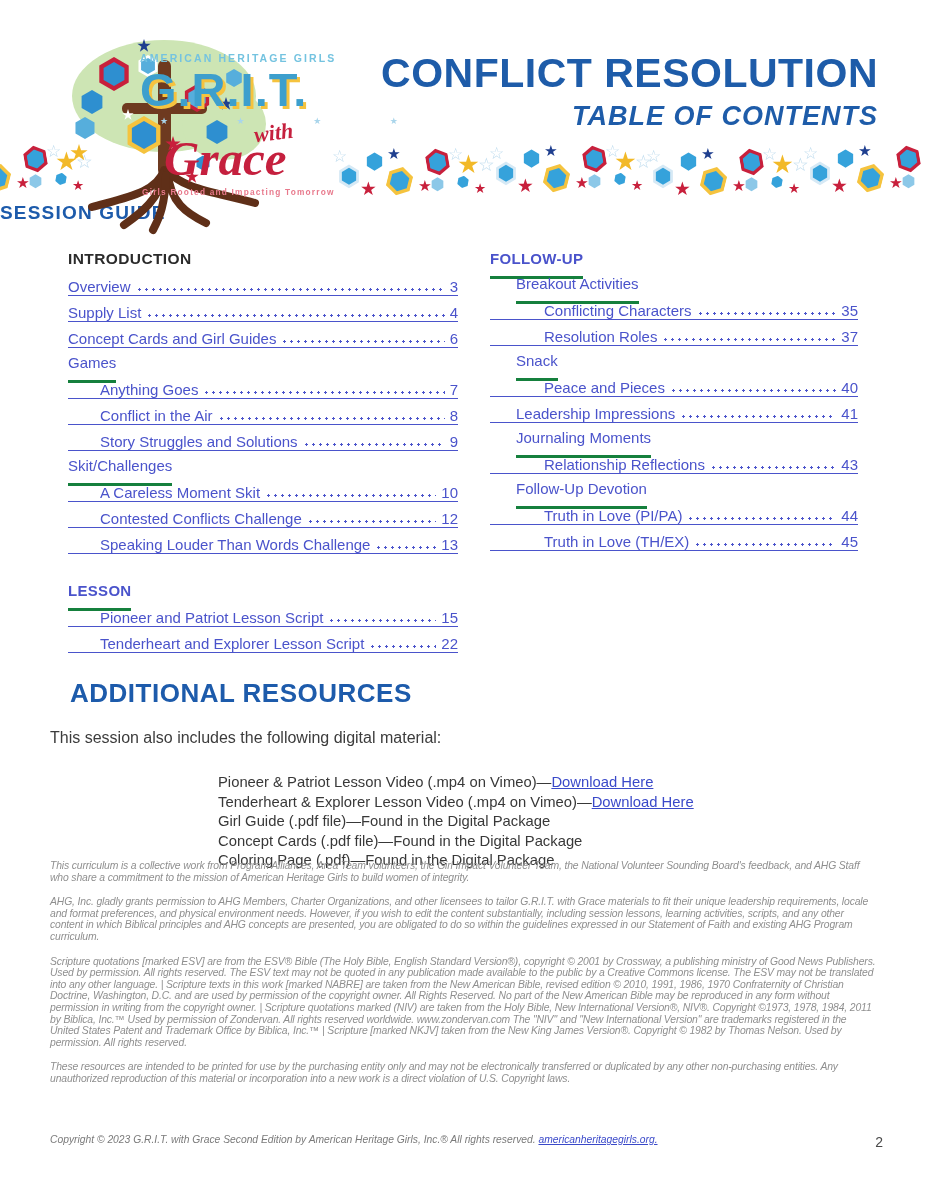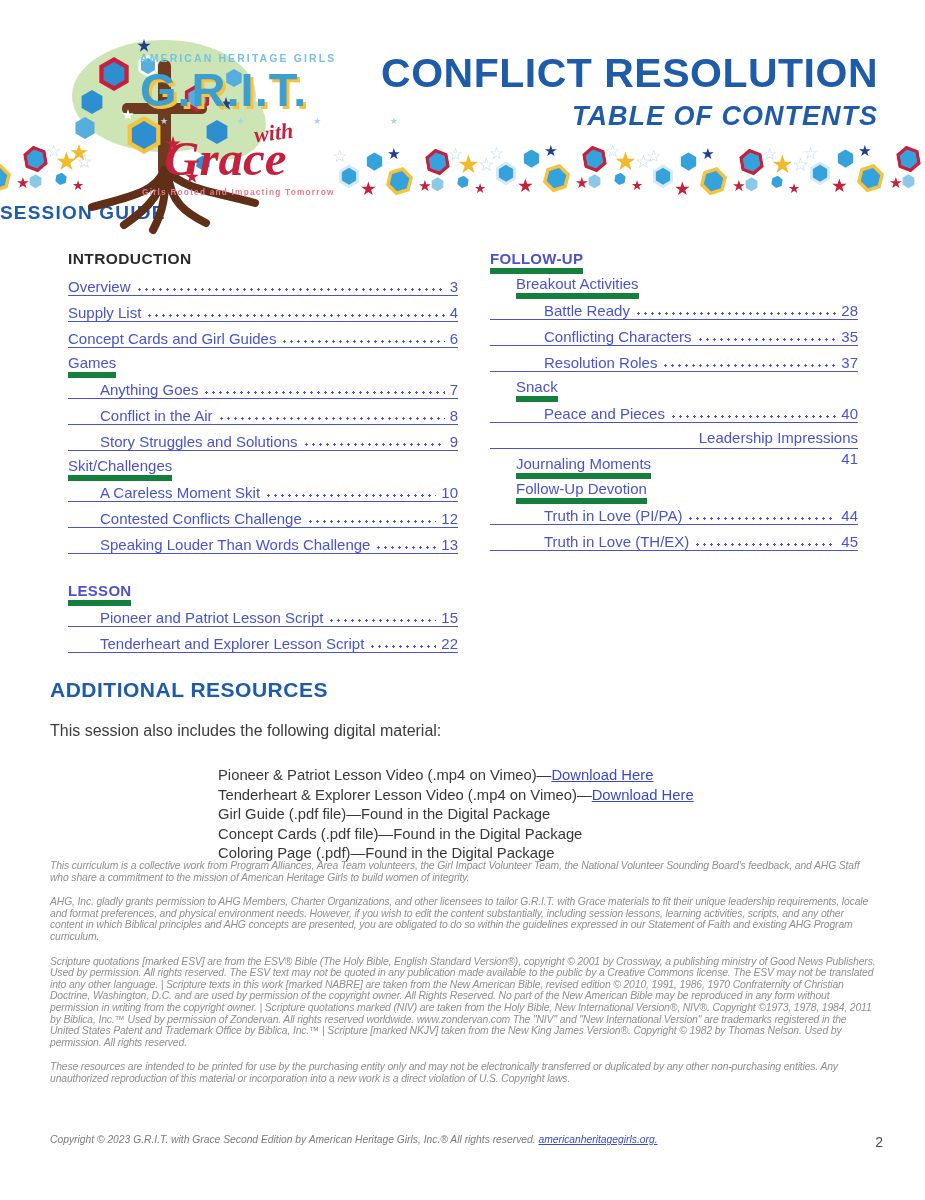--- a/index.html
+++ b/index.html
@@ -36,35 +36,35 @@
   
   .session-guide{position:absolute;left:0;top:202px;width:100%;text-align:left;
                  font-size:19px;font-weight:bold;letter-spacing:1.2px;color:#1D5BAB;}
 
   
   .toc{position:absolute;left:68px;top:250px;width:790px;display:flex;gap:32px;}
   .toc-col-left{width:390px;}
   .toc-col-right{width:368px;}
   .toc-hdark{height:19px;margin-bottom:7px;font-size:15.5px;font-weight:bold;color:#2A2A2A;letter-spacing:.4px;}
   .toc-hlink{height:19px;margin-bottom:6px;font-size:15px;color:#4A53CB;}
-  .toc-hlink .hlink-text{border-bottom:6px solid #15803d;padding-bottom:1px;cursor:pointer;}
+  .toc-hlink .hlink-text{border-bottom:3px solid #15803d;padding-bottom:9px;cursor:pointer;}
   .toc-hlink.bold{font-weight:bold;letter-spacing:.3px;}
   .toc-hlink.i1{padding-left:26px;}
   .toc-entry{display:flex;align-items:flex-end;height:19px;margin-bottom:6px;font-size:15px;
              color:#4A53CB;border-bottom:1px solid #4A53CB;cursor:pointer;}
   .t-label{white-space:nowrap;}
   .t-leader{flex:1;height:3px;margin:0 5px 4px;align-self:flex-end;
             background-image:radial-gradient(circle,#4A53CB 1.15px,rgba(0,0,0,0) 1.35px);
             background-size:7px 3px;background-repeat:repeat-x;background-position:left bottom;}
   .t-page{white-space:nowrap;}
   .toc-spacer{height:22px;}
 
   
   .addres{position:absolute;left:50px;top:678px;width:830px;}
-  .addres-h{font-size:21px;font-weight:bold;color:#1D5BAB;letter-spacing:.5px;}
+  .addres-h{font-size:26px;font-weight:bold;color:#1D5BAB;letter-spacing:.5px;margin-left:20px;}
   .addres-intro{margin-top:20px;font-size:16px;color:#3C3C3C;}
   .res-list{margin-top:26px;margin-left:168px;font-size:14.8px;line-height:19.5px;color:#383838;}
   .res-link{color:#3A49C9;text-decoration:underline;cursor:pointer;}
 
   
   .legal{position:absolute;left:50px;top:860px;width:828px;}
   .legal p{margin:0 0 13px 0;font-size:10.4px;line-height:11.6px;font-style:italic;
            color:#8F8F8F;letter-spacing:-0.15px;}
 
   
@@ -293,46 +293,46 @@
         <div class="toc-entry" style="padding-left: 0px;">
           <span class="t-label" style="padding-left: 32px;">Tenderheart and Explorer Lesson Script</span>
           <span class="t-leader"></span>
           <span class="t-page">22</span>
         </div>
       </div>
     <div class="toc-col-right">
         <div class="toc-hlink i0 bold"><span class="hlink-text">FOLLOW-UP</span></div>
         <div class="toc-hlink i1"><span class="hlink-text">Breakout Activities</span></div>
         <div class="toc-entry" style="padding-left: 26px;">
-          <span class="t-label" style="padding-left: 28px;">Battle Ready</span>
-          <span class="t-leader"></span>
-          <span class="t-page">28</span>
-        </div>
-        <div class="toc-entry" style="padding-left: 26px;">
           <span class="t-label" style="padding-left: 28px;">Conflicting Characters</span>
           <span class="t-leader"></span>
           <span class="t-page">35</span>
         </div>
         <div class="toc-entry" style="padding-left: 26px;">
           <span class="t-label" style="padding-left: 28px;">Resolution Roles</span>
           <span class="t-leader"></span>
           <span class="t-page">37</span>
         </div>
         <div class="toc-hlink i1"><span class="hlink-text">Snack</span></div>
         <div class="toc-entry" style="padding-left: 26px;">
           <span class="t-label" style="padding-left: 28px;">Peace and Pieces</span>
           <span class="t-leader"></span>
           <span class="t-page">40</span>
         </div>
-        <div class="toc-entry" style="padding-left: 26px; flex-direction: column;">
+        <div class="toc-entry" style="padding-left: 26px;">
           <span class="t-label" style="padding-left: 0px;">Leadership Impressions</span>
           <span class="t-leader"></span>
           <span class="t-page">41</span>
         </div>
         <div class="toc-hlink i1"><span class="hlink-text">Journaling Moments</span></div>
+        <div class="toc-entry" style="padding-left: 26px;">
+          <span class="t-label" style="padding-left: 28px;">Relationship Reflections</span>
+          <span class="t-leader"></span>
+          <span class="t-page">43</span>
+        </div>
         <div class="toc-hlink i1"><span class="hlink-text">Follow-Up Devotion</span></div>
         <div class="toc-entry" style="padding-left: 26px;">
           <span class="t-label" style="padding-left: 28px;">Truth in Love (PI/PA)</span>
           <span class="t-leader"></span>
           <span class="t-page">44</span>
         </div>
         <div class="toc-entry" style="padding-left: 26px;">
           <span class="t-label" style="padding-left: 28px;">Truth in Love (TH/EX)</span>
           <span class="t-leader"></span>
           <span class="t-page">45</span>

